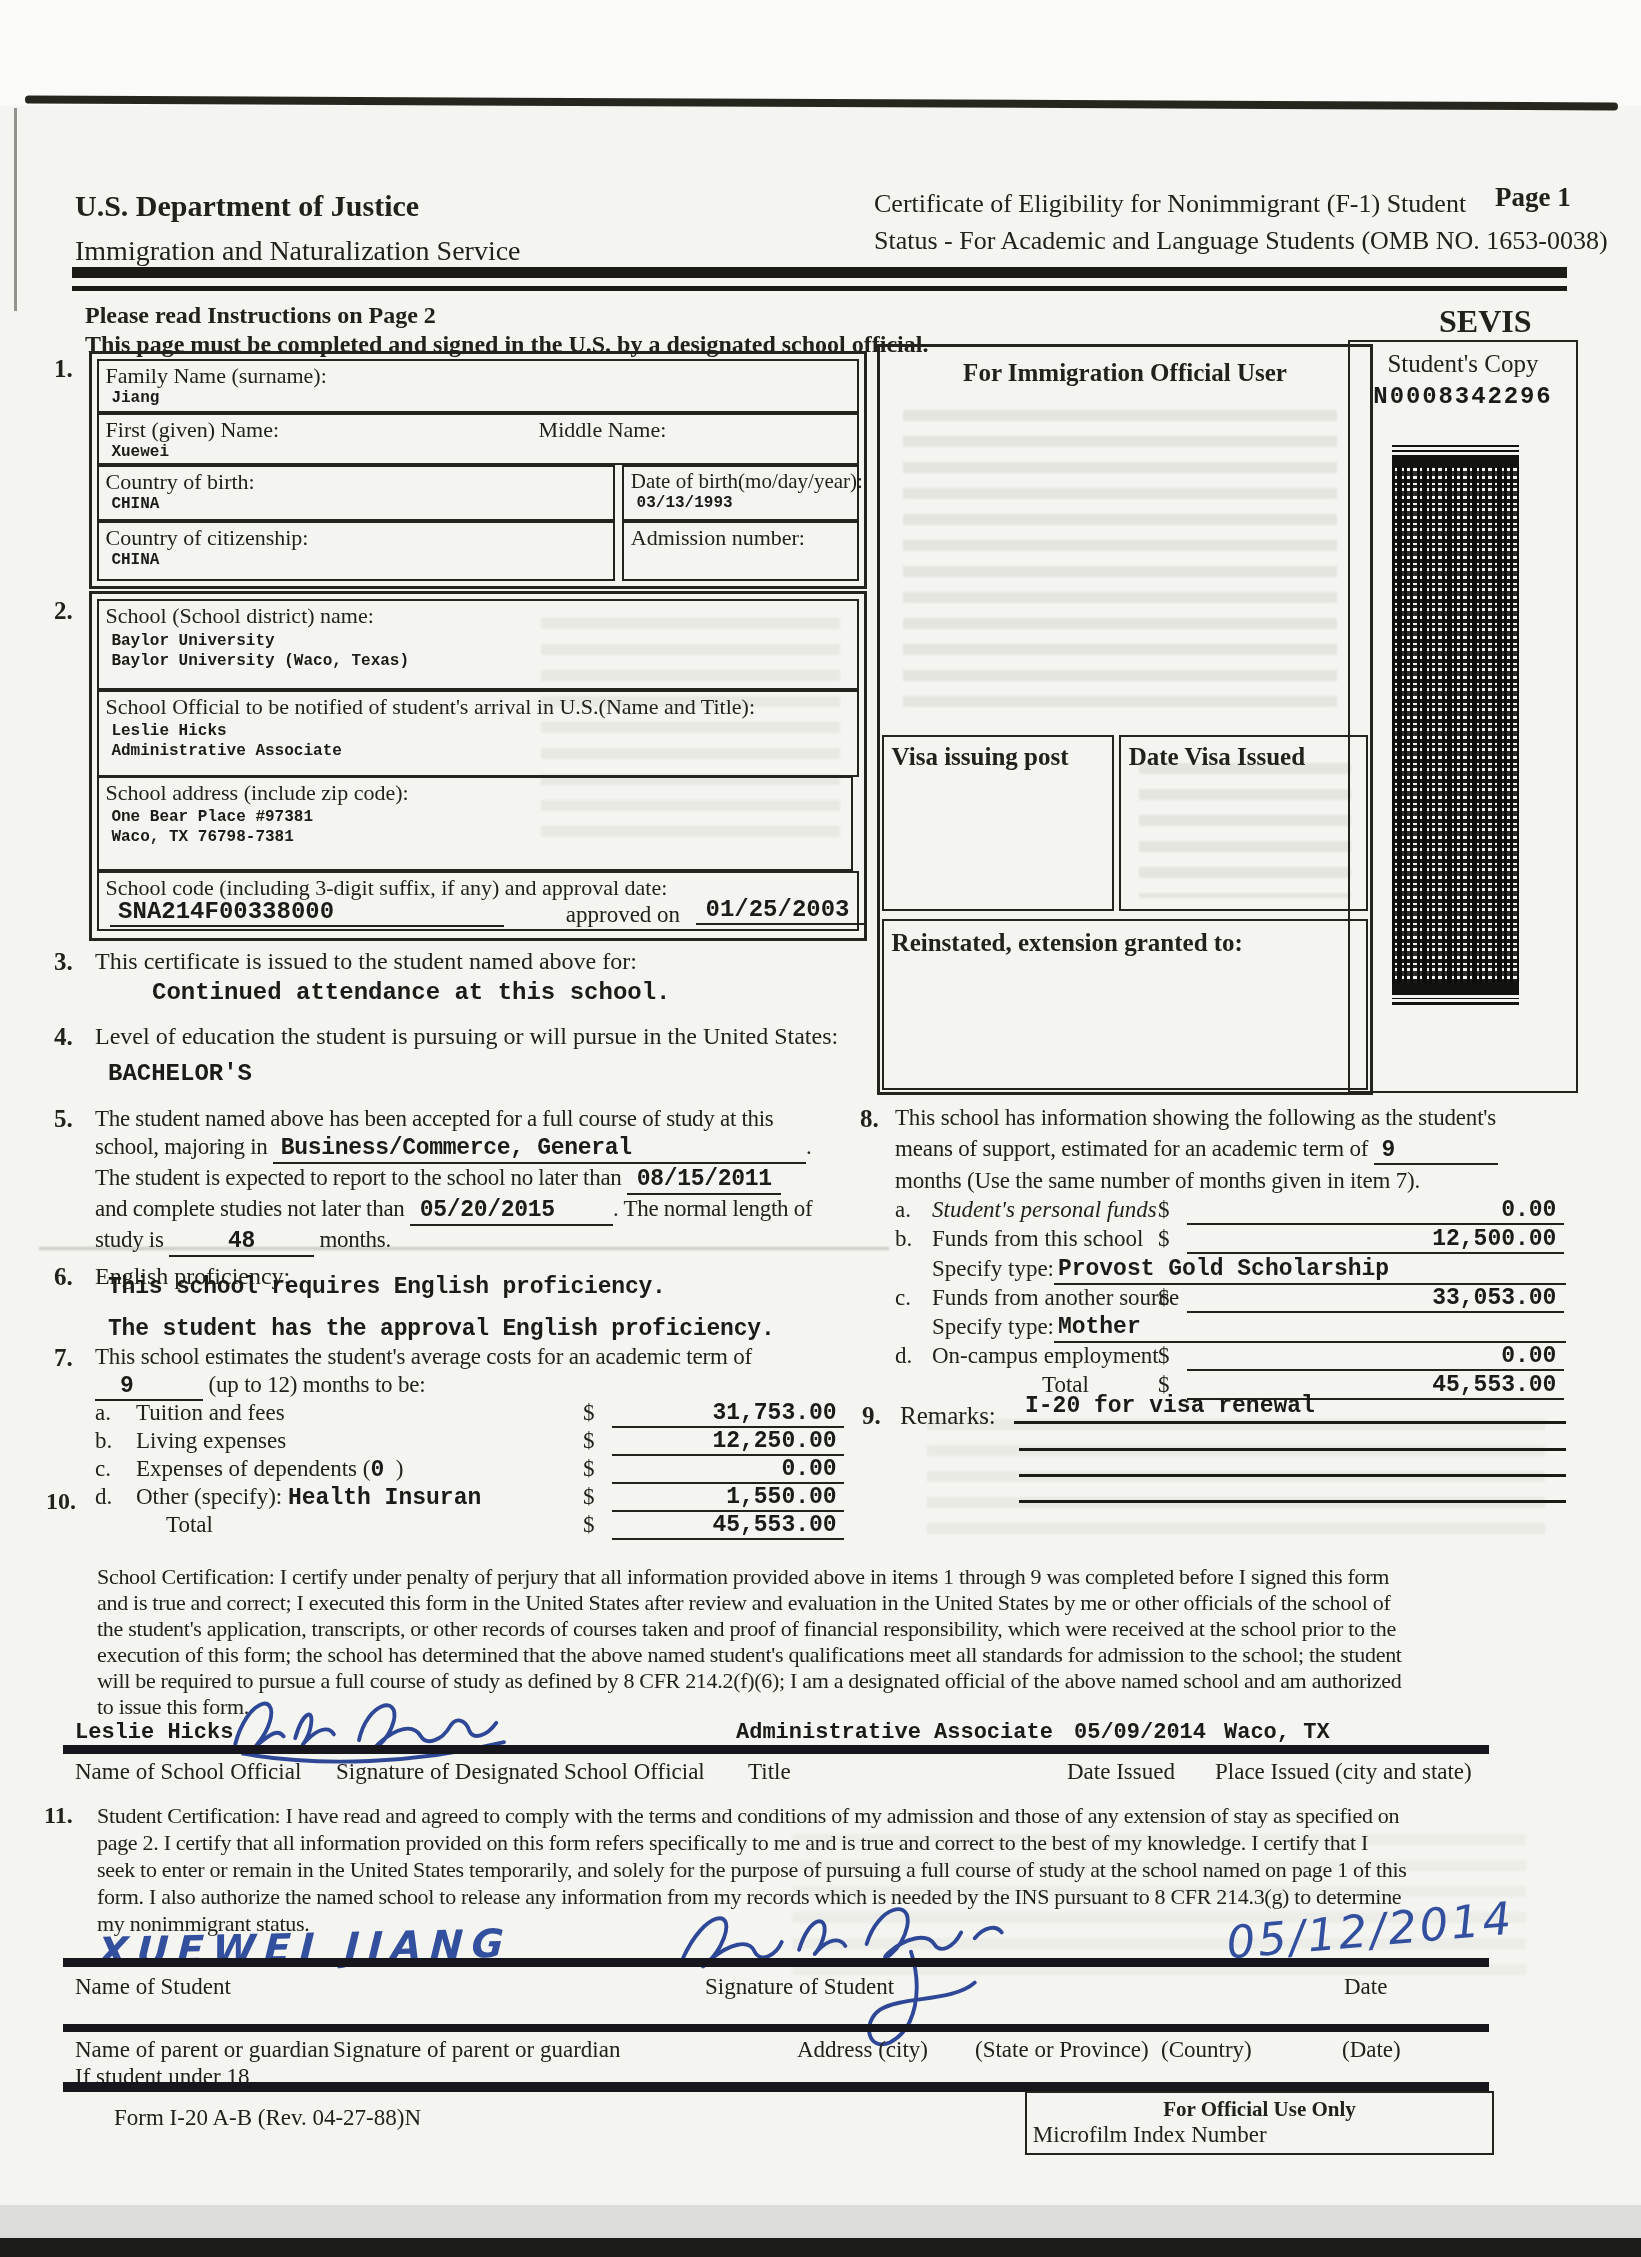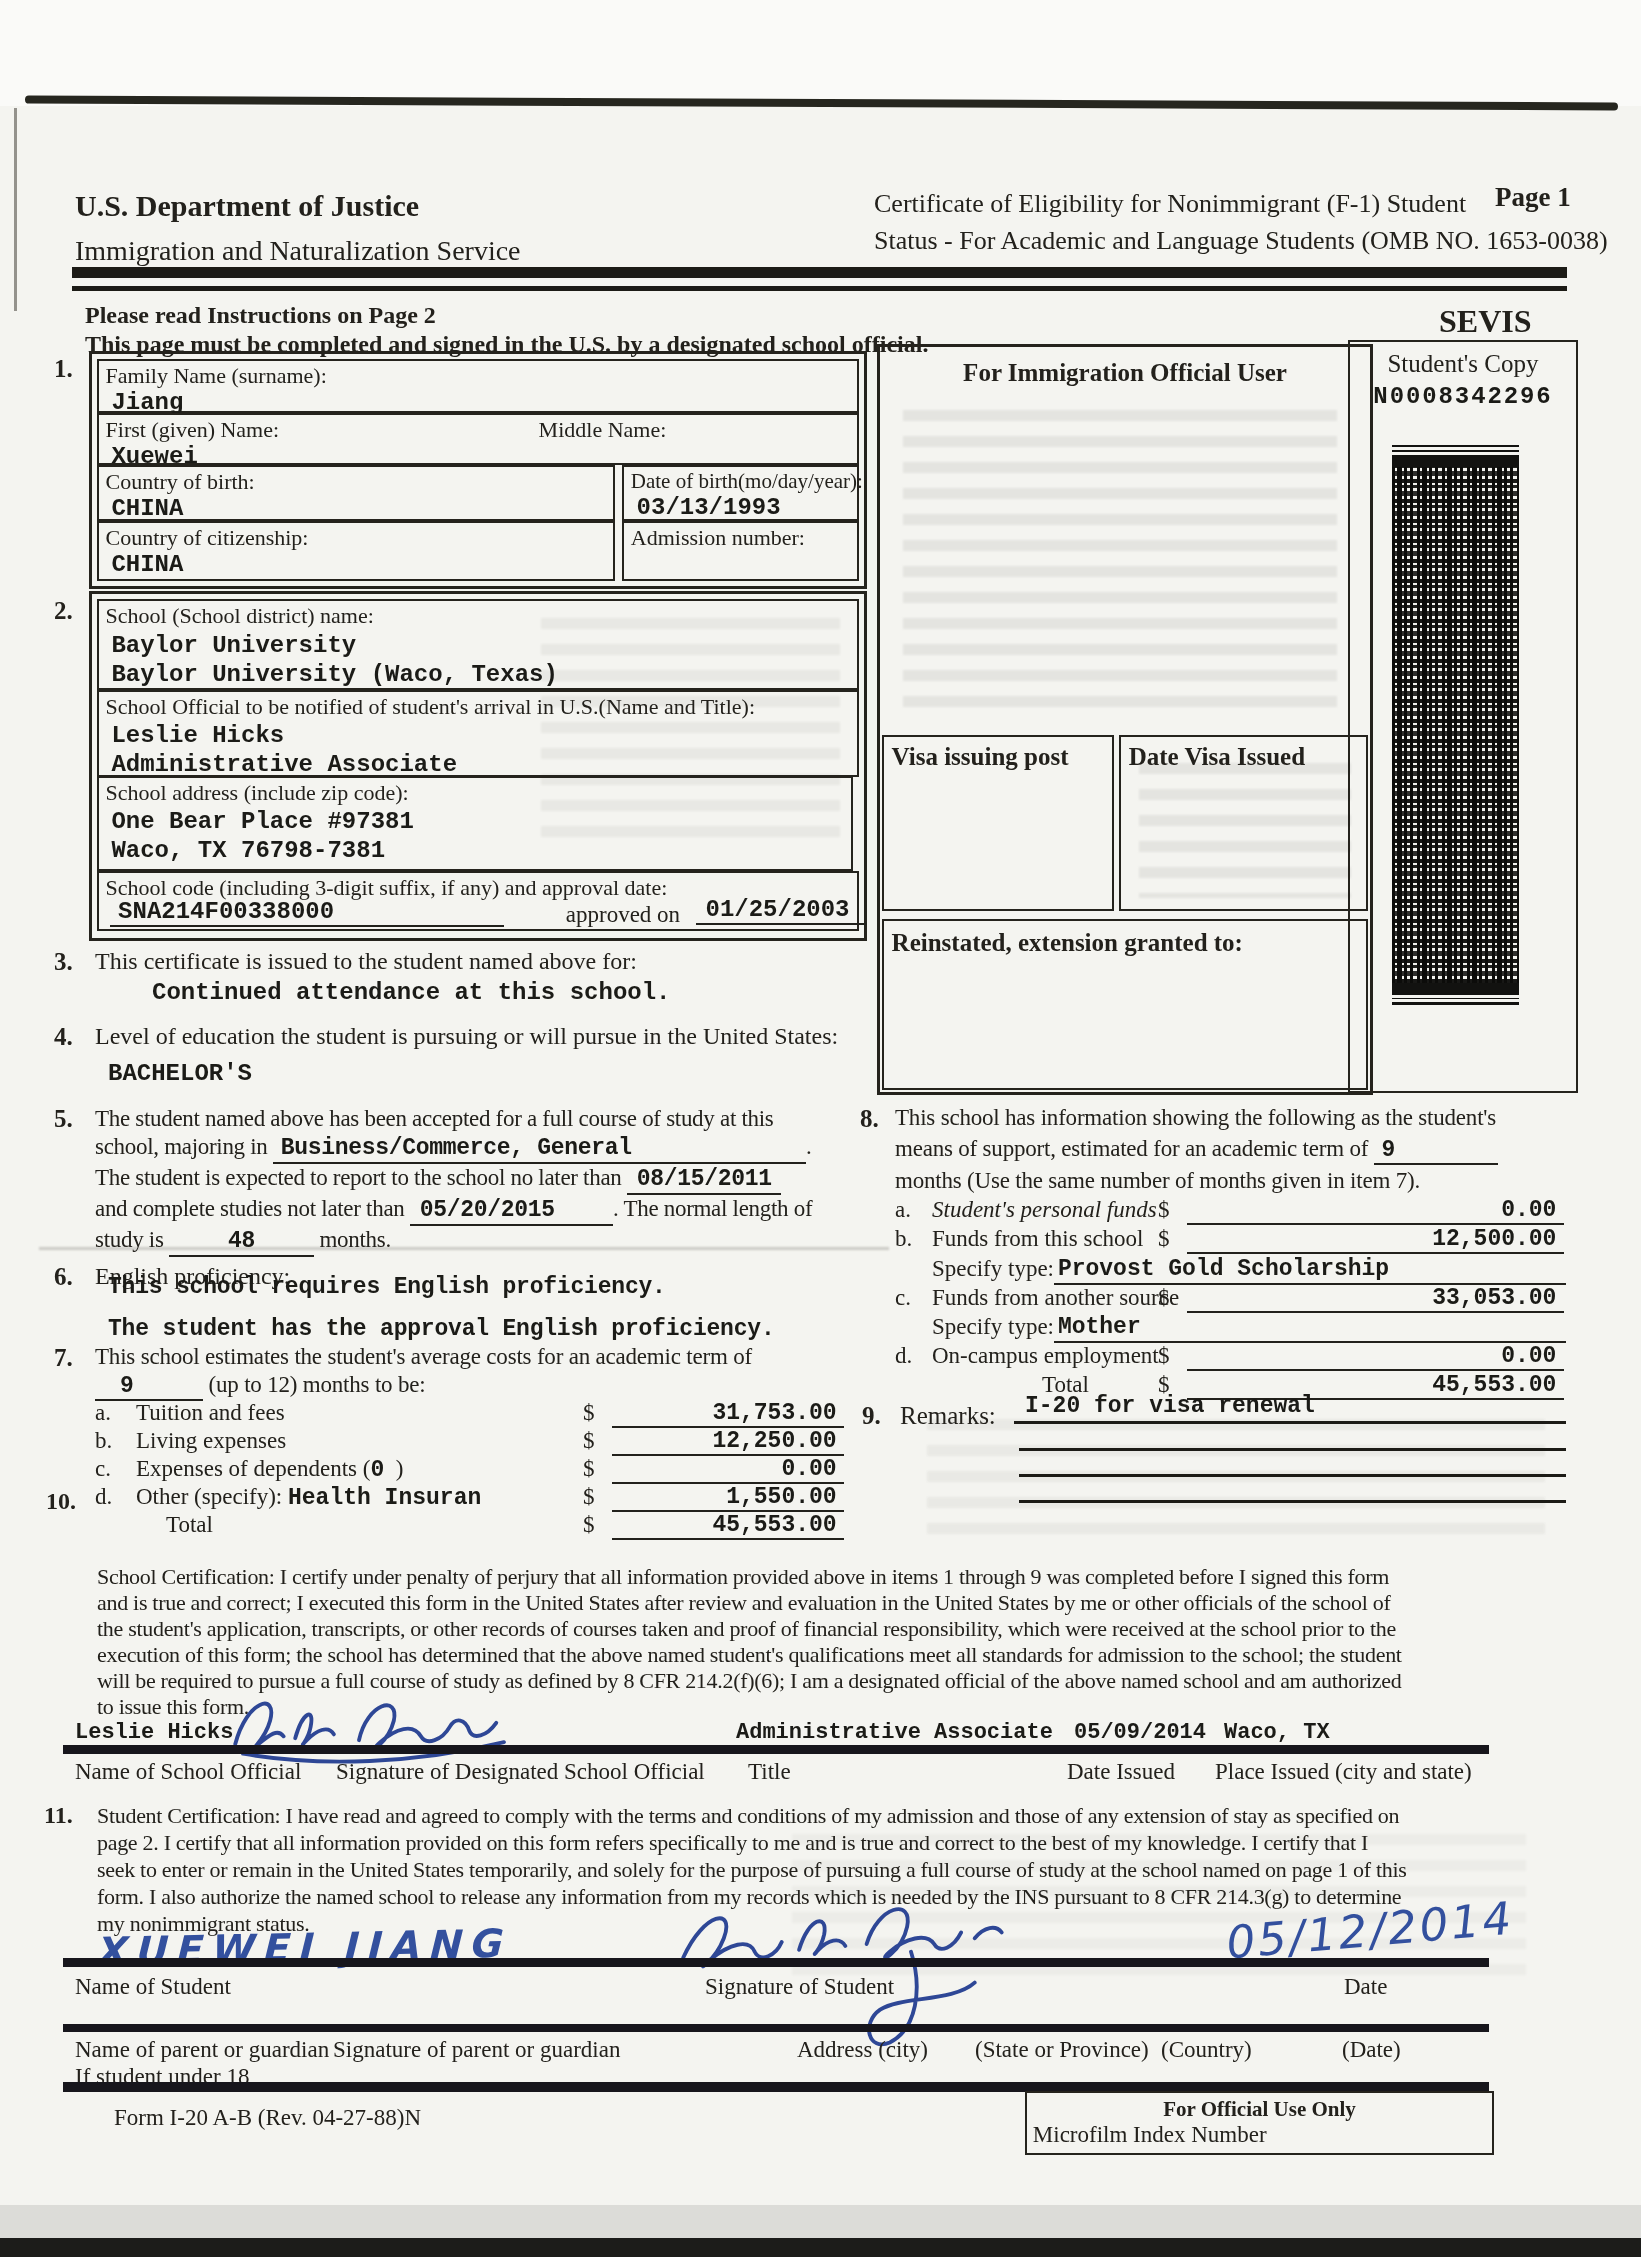--- a/index.html
+++ b/index.html
@@ -6,21 +6,21 @@
   body{width:1641px;height:2257px;background:#e9e9e5;font-family:"Liberation Serif",serif;color:#23211c;}
   .scan{position:relative;width:1641px;height:2257px;background:#f4f4f0;overflow:hidden;}
   .t{position:absolute;white-space:nowrap;}
   .b{font-weight:700;}
   .mono{font-family:"Liberation Mono","DejaVu Sans Mono",monospace;font-weight:700;color:#1b1b17;}
   .rule{position:absolute;background:#1c1b16;}
   .box{position:absolute;border:2.9px solid #25231d;}
   .gbox{position:absolute;border:3.9px solid #25231d;}
   .fl{font-size:22px;padding:1.9px 0 0 6.8px;white-space:nowrap;}
   .fl-sm{font-size:21px;}
-  .fv{font-size:24px;padding-left:12.6px;white-space:nowrap;}
+  .fv{font-size:16px;padding-left:12.6px;white-space:nowrap;}
   .num{font-size:25px;font-weight:700;}
   .para{position:absolute;}
   .para div{white-space:nowrap;letter-spacing:-0.3px;}
   .line24{font-size:23px;letter-spacing:-0.2px;white-space:nowrap;}
   .ul{display:inline-block;border-bottom:2.9px solid #22211c;}
   .crow{position:absolute;height:29px;font-size:23px;}
   .crow .lt{position:absolute;left:0;top:0;}
   .amt{position:absolute;border-bottom:2.9px solid #22211c;text-align:right;font-size:23px;height:26px;padding-right:7.7px;}
   .sigrule{position:absolute;background:#17161c;}
   .lab24{font-size:23px;}

